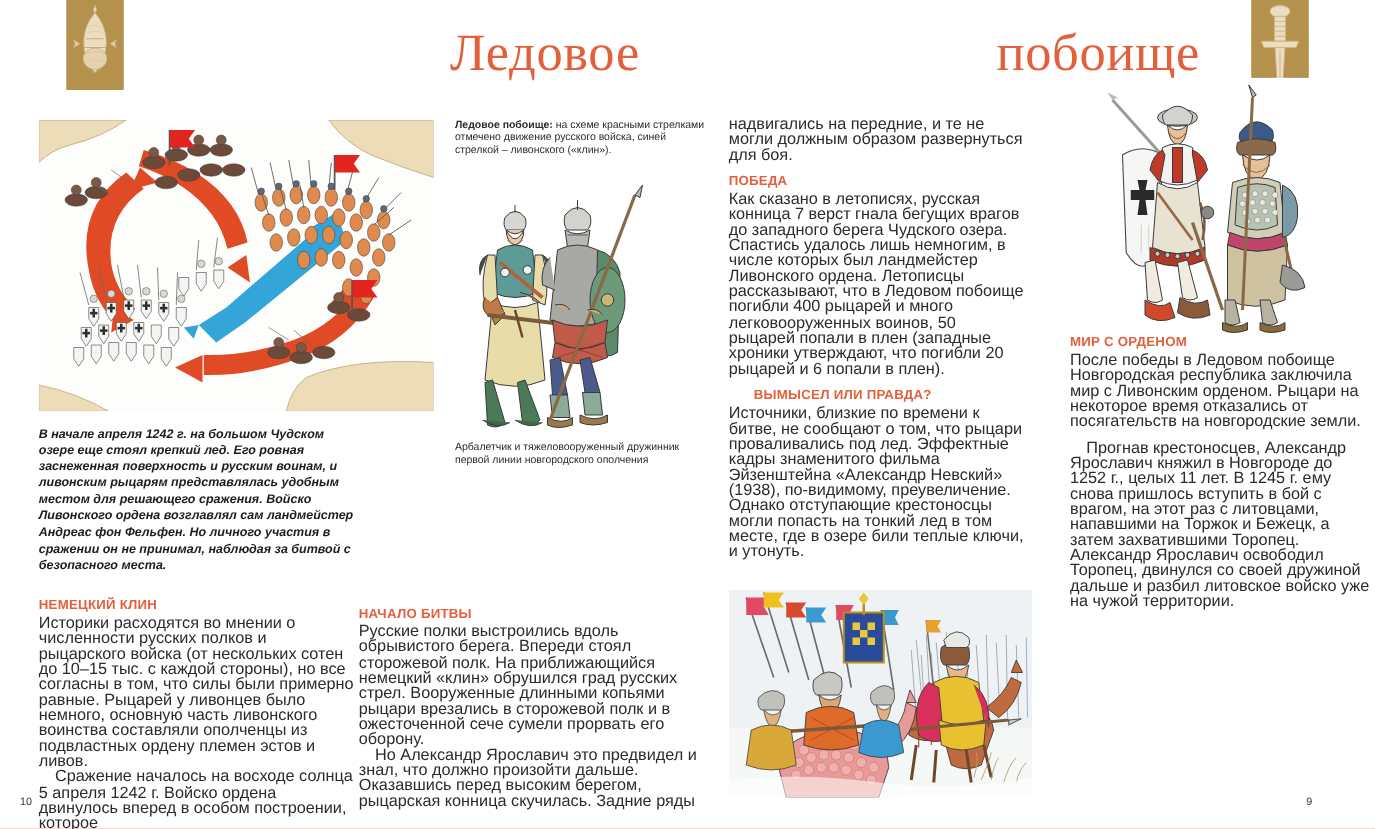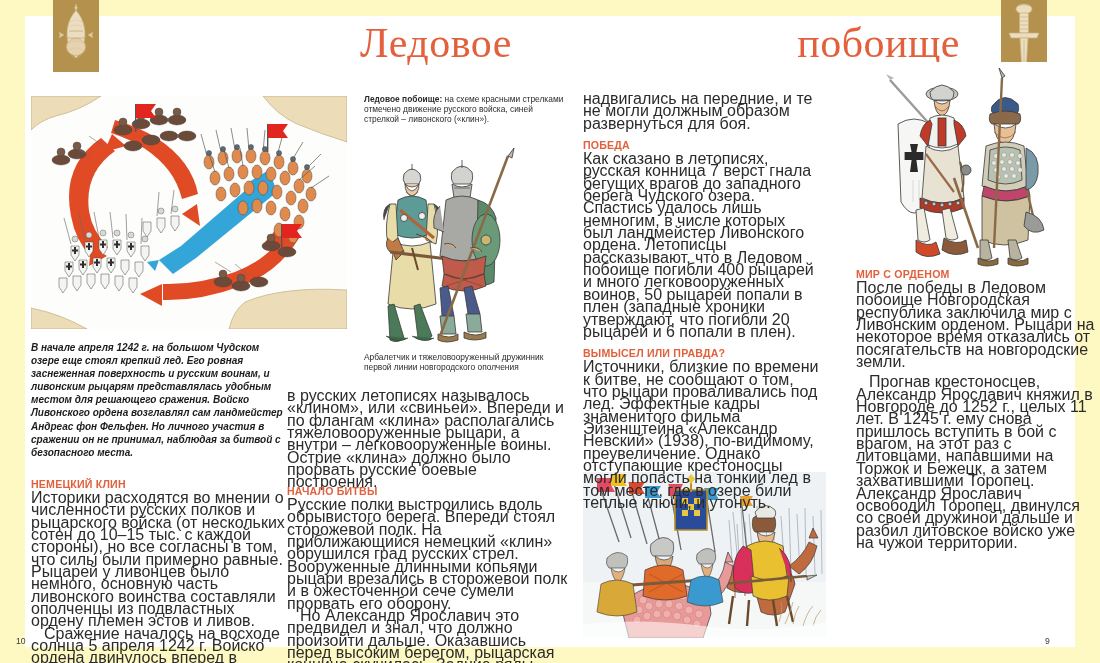--- a/index.html
+++ b/index.html
@@ -4,21 +4,21 @@
 <style>
   * { margin:0; padding:0; box-sizing:border-box; }
   html, body {
     width:1100px; height:663px;
     font-family:"Liberation Sans", sans-serif;
     background:#e8643c;
     overflow:hidden;
   }
   .spread {
     position:absolute; inset:0;
-    background:#fef9c3;
+    background:#ffffff;
   }
   
   .paper {
     position:absolute;
     left:25px; top:16px;
     width:1050px; height:631px;
     background:#ffffff;
   }
   
   .ornament {
@@ -41,21 +41,21 @@
     font-family:"Liberation Serif", serif;
     font-size:42px;
     color:#e2603c;
     letter-spacing:0.5px;
     white-space:nowrap;
   }
   .headline .w2 { margin-left:46px; }
 
   
   .body-txt {
-    font-size:16px;
+    font-size:13px;
     line-height:12.35px;
     color:#2b2b2b;
     text-align:left;
   }
   .body-txt p { margin:0; }
   .body-txt p.indent { text-indent:13px; }
   .sec-head {
     font-size:10.6px;
     font-weight:bold;
     color:#e2603c;
@@ -636,41 +636,38 @@
   <div id="lede-block" class="lede">В начале апреля 1242 г. на большом Чудском озере еще стоял крепкий лед. Его ровная заснеженная поверхность и русским воинам, и ливонским рыцарям представлялась удобным местом для решающего сражения. Войско Ливонского ордена возглавлял сам ландмейстер Андреас фон Фельфен. Но личного участия в сражении он не принимал, наблюдая за битвой с безопасного места.</div>
 
   <div id="col1">
     <div class="sec-head">НЕМЕЦКИЙ КЛИН</div>
     <div class="body-txt">
       <p>Историки расходятся во мнении о численности русских полков и рыцарского войска (от нескольких сотен до 10–15 тыс. с каждой стороны), но все согласны в том, что силы были примерно равные. Рыцарей у ливонцев было немного, основную часть ливонского воинства составляли ополченцы из подвластных ордену племен эстов и ливов.</p>
       <p class="indent">Сражение началось на восходе солнца 5 апреля 1242 г. Войско ордена двинулось вперед в особом построении, которое</p>
     </div>
   </div>
 
-  <div id="col2a" class="body-txt">
-    <p>в русских летописях называлось «клином», или «свиньей». Впереди и по флангам «клина» располагались тяжеловооруженные рыцари, а внутри – легковооруженные воины. Острие «клина» должно было прорвать русские боевые построения.</p>
-  </div>
 
   <div id="col2b">
     <div class="sec-head">НАЧАЛО БИТВЫ</div>
     <div class="body-txt">
       <p>Русские полки выстроились вдоль обрывистого берега. Впереди стоял сторожевой полк. На приближающийся немецкий «клин» обрушился град русских стрел. Вооруженные длинными копьями рыцари врезались в сторожевой полк и в ожесточенной сече сумели прорвать его оборону.</p>
       <p class="indent">Но Александр Ярославич это предвидел и знал, что должно произойти дальше. Оказавшись перед высоким берегом, рыцарская конница скучилась. Задние ряды</p>
     </div>
   </div>
 
   <div id="col3">
     <div class="body-txt">
       <p>надвигались на передние, и те не могли должным образом развернуться для боя.</p>
     </div>
     <div class="sec-head" style="margin-top:9px;">ПОБЕДА</div>
     <div class="body-txt">
       <p>Как сказано в летописях, русская конница 7 верст гнала бегущих врагов до западного берега Чудского озера. Спастись удалось лишь немногим, в числе которых был ландмейстер Ливонского ордена. Летописцы рассказывают, что в Ледовом побоище погибли 400 рыцарей и много легковооруженных воинов, 50 рыцарей попали в плен (западные хроники утверждают, что погибли 20 рыцарей и 6 попали в плен).</p>
     </div>
-    <div class="sec-head" style="margin-top:9px;">ВЫМЫСЕЛ ИЛИ ПРАВДА?</div>
+    <div class="sec-head" style="margin-top:9px;margin-left:20px;">ВЫМЫСЕЛ ИЛИ ПРАВДА?</div>
     <div class="body-txt">
       <p>Источники, близкие по времени к битве, не сообщают о том, что рыцари проваливались под лед. Эффектные кадры знаменитого фильма Эйзенштейна «Александр Невский» (1938), по-видимому, преувеличение. Однако отступающие крестоносцы могли попасть на тонкий лед в том месте, где в озере били теплые ключи, и утонуть.</p>
     </div>
   </div>
 
   <div id="col4">
     <div class="sec-head">МИР С ОРДЕНОМ</div>
     <div class="body-txt">
       <p>После победы в Ледовом побоище Новгородская республика заключила мир с Ливонским орденом. Рыцари на некоторое время отказались от посягательств на новгородские земли.</p>
       <p class="indent" style="margin-top:8px;">Прогнав крестоносцев, Александр Ярославич княжил в Новгороде до 1252 г., целых 11 лет. В 1245 г. ему снова пришлось вступить в бой с врагом, на этот раз с литовцами, напавшими на Торжок и Бежецк, а затем захватившими Торопец. Александр Ярославич освободил Торопец, двинулся со своей дружиной дальше и разбил литовское войско уже на чужой территории.</p>

